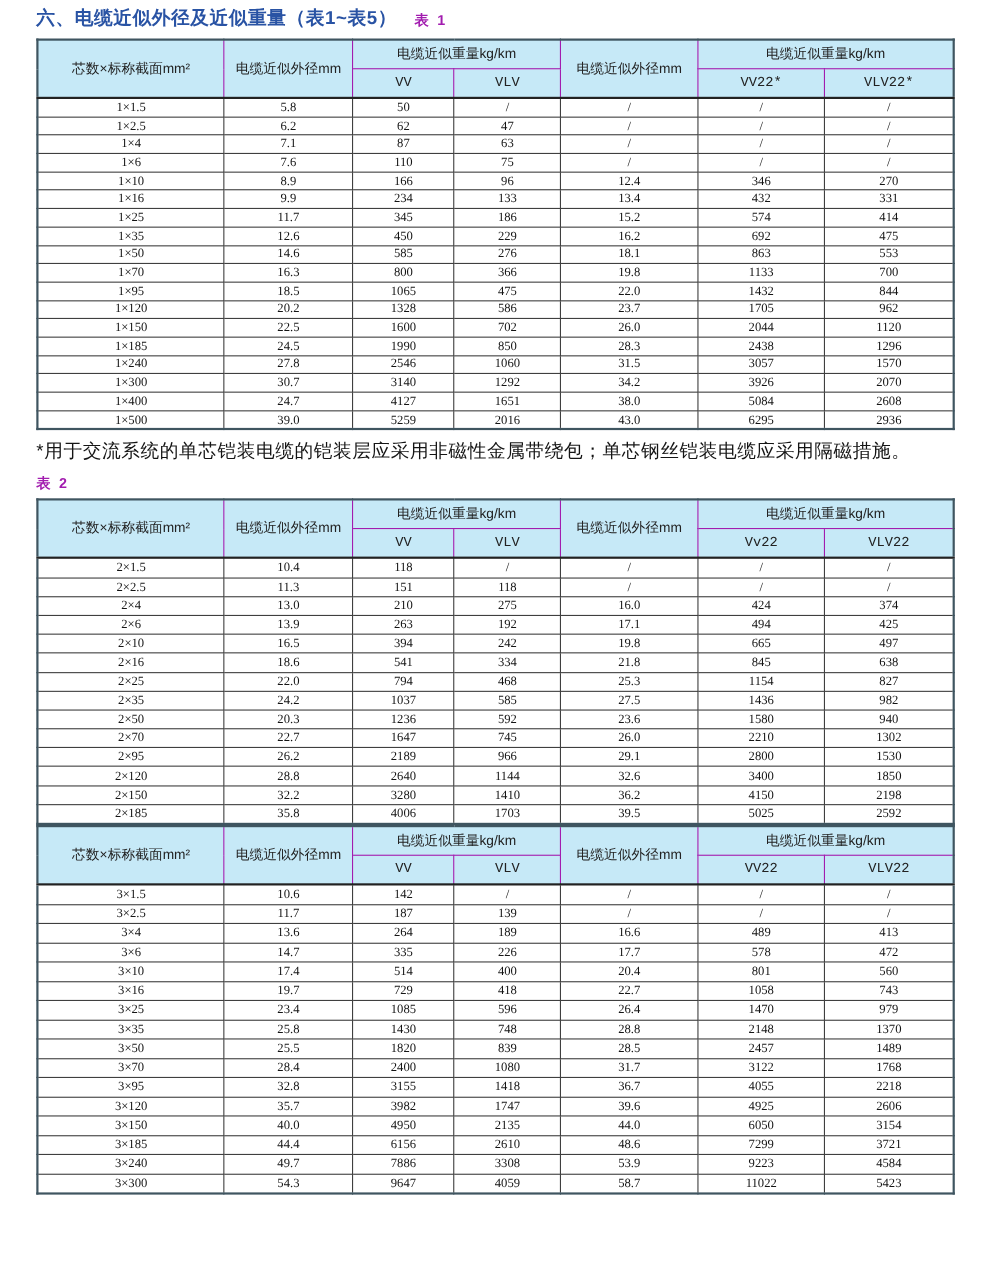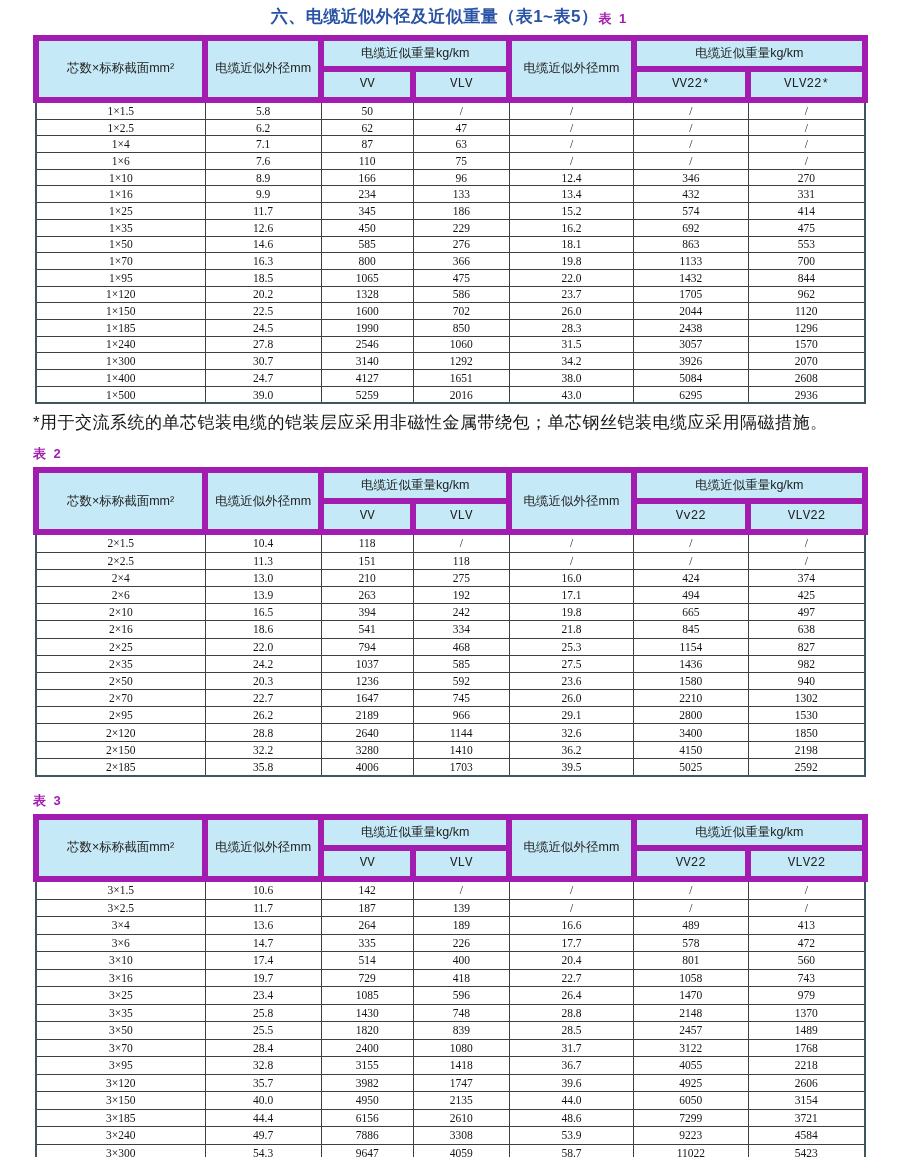--- a/index.html
+++ b/index.html
@@ -4,22 +4,23 @@
 <style>
   html,body{margin:0;padding:0;background:#ffffff;}
   body{
     width:900px;height:1157px;overflow:hidden;
     font-family:"Liberation Sans","DejaVu Sans",sans-serif;
     color:#1a1a1a;
   }
   .page{padding:5px 32px 0 33px;}
 
   .title-row{
-    display:flex;justify-content:center;align-items:flex-end;
+    display:flex;justify-content:flex-start;align-items:flex-end;
     margin-bottom:7px;
+    gap:16px;
   }
   .doc-title{
     font-size:17px;font-weight:bold;color:#2953a4;
     letter-spacing:0.5px;margin:0;
   }
   .table-label{
     font-size:13px;color:#a21caf;font-weight:bold;
     letter-spacing:2px;padding-right:2px;
   }
   .label-row{
@@ -29,21 +30,21 @@
 
   table.ctable{
     width:100%;border-collapse:collapse;table-layout:fixed;
     border:2px solid #3f5560;
   }
   .ctable th{
     background:#c6e9f7;
     font-weight:normal;
     font-size:12.5px;
     color:#222;
-    border:6px solid #a21caf;
+    border:1px solid #a21caf;
     padding:0 2px;
     height:25px;
     line-height:1.1;
   }
   .ctable thead{border-bottom:2px solid #222;}
   .ctable .sub-th{
     font-family:Liberation Mono, monospace;
     font-size:12.5px;
   }
   .ctable td{
@@ -420,23 +421,20 @@
           <td>35.8</td>
           <td>4006</td>
           <td>1703</td>
           <td>39.5</td>
           <td>5025</td>
           <td>2592</td>
         </tr>
       </tbody>
     </table>
 
-  <div class="label-row" style="margin-top:14px;">
-    <span class="table-label">表 3</span>
-  </div>
 
   <table class="ctable t3">
       <colgroup>
         <col style="width: 20.4%;">
         <col style="width: 14%;">
         <col style="width: 11.1%;">
         <col style="width: 11.6%;">
         <col style="width: 15%;">
         <col style="width: 13.8%;">
         <col style="width: 14.1%;">

